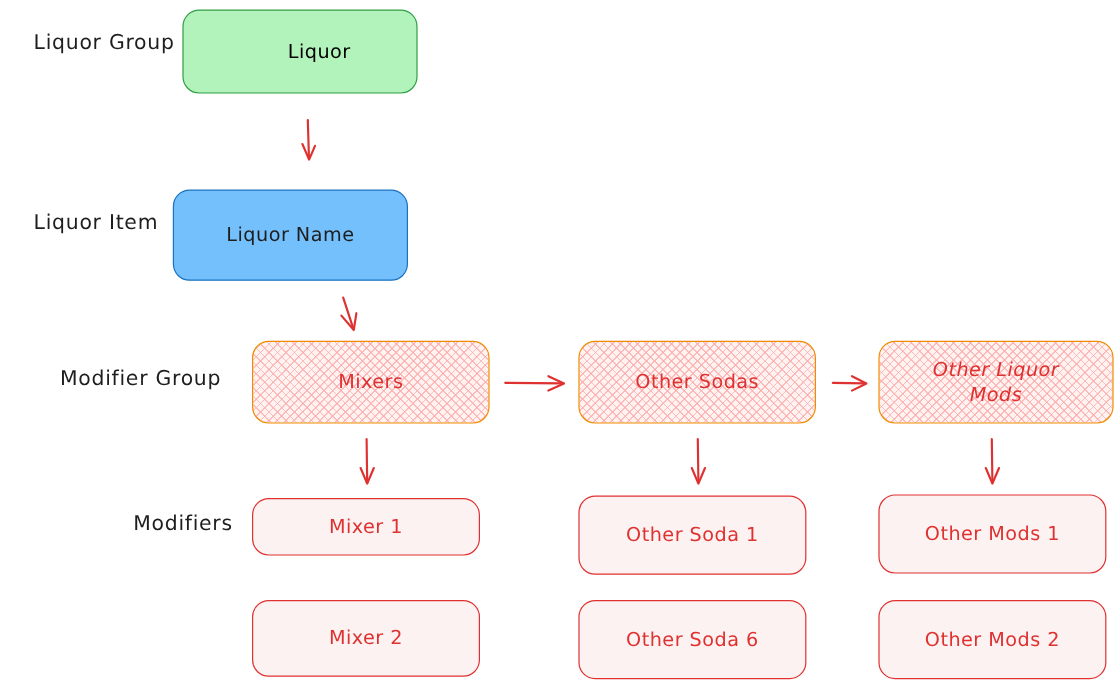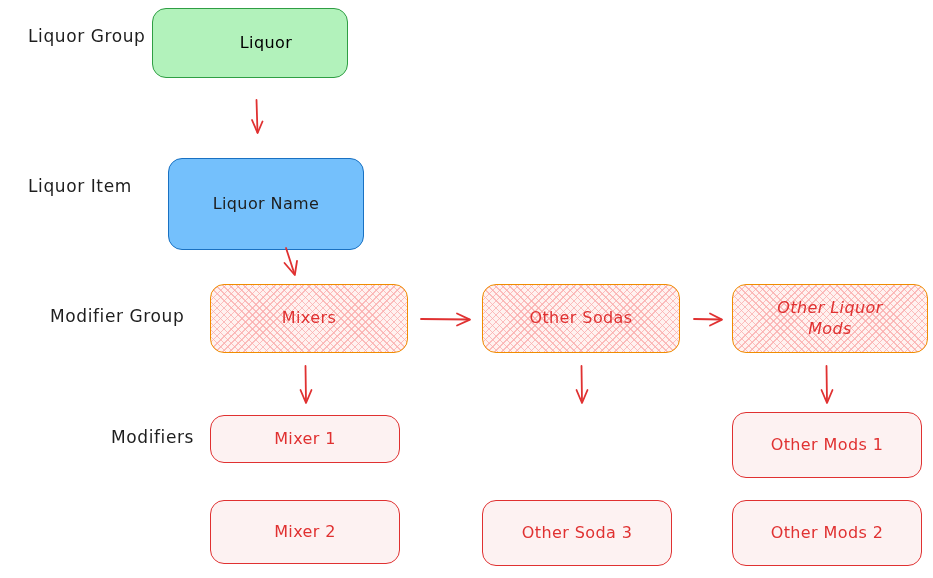--- a/index.html
+++ b/index.html
@@ -89,21 +89,21 @@
   <div class="row-label" style="left:8px; top:176px;">Liquor Item</div>
 
   <div class="row-label" style="left:30px; top:306px;">Modifier Group</div>
 
   <div class="row-label" style="left:91px; top:427px;">Modifiers</div>
 
   <div class="node node-green" style="left:152px; top:8px; width:196px; height:70px;">
     <span>Liquor</span>
   </div>
 
-  <div class="node node-blue" style="left:168px; top:158px; width:196px; height:92px;">
+  <div class="node node-blue" style="left:144px; top:158px; width:196px; height:76px;">
     <span>Liquor Name</span>
   </div>
 
   <div class="node node-group" style="left:210px; top:284px; width:198px; height:69px;">
     <span>Mixers</span>
   </div>
 
   <div class="node node-group" style="left:482px; top:284px; width:198px; height:69px;">
     <span>Other Sodas</span>
   </div>
@@ -112,22 +112,25 @@
     <span>Other Liquor Mods</span>
   </div>
 
   <div class="node node-mod" style="left:210px; top:415px; width:190px; height:48px;">
     <span>Mixer 1</span>
   </div>
   <div class="node node-mod" style="left:210px; top:500px; width:190px; height:64px;">
     <span>Mixer 2</span>
   </div>
 
+  <div class="node node-mod" style="left:482px; top:413px; width:190px; height:66px;">
+    <span>Other Soda 1</span>
+  </div>
   <div class="node node-mod" style="left:482px; top:500px; width:190px; height:66px;">
-    <span>Other Soda 3</span>
+    <span>Other Soda 6</span>
   </div>
 
   <div class="node node-mod" style="left:732px; top:412px; width:190px; height:66px;">
     <span>Other Mods 1</span>
   </div>
   <div class="node node-mod" style="left:732px; top:500px; width:190px; height:66px;">
     <span>Other Mods 2</span>
   </div>
 
   <svg class="arrow" style="left:0; top:0; width:933px; height:578px;" viewBox="0 0 933 578">

